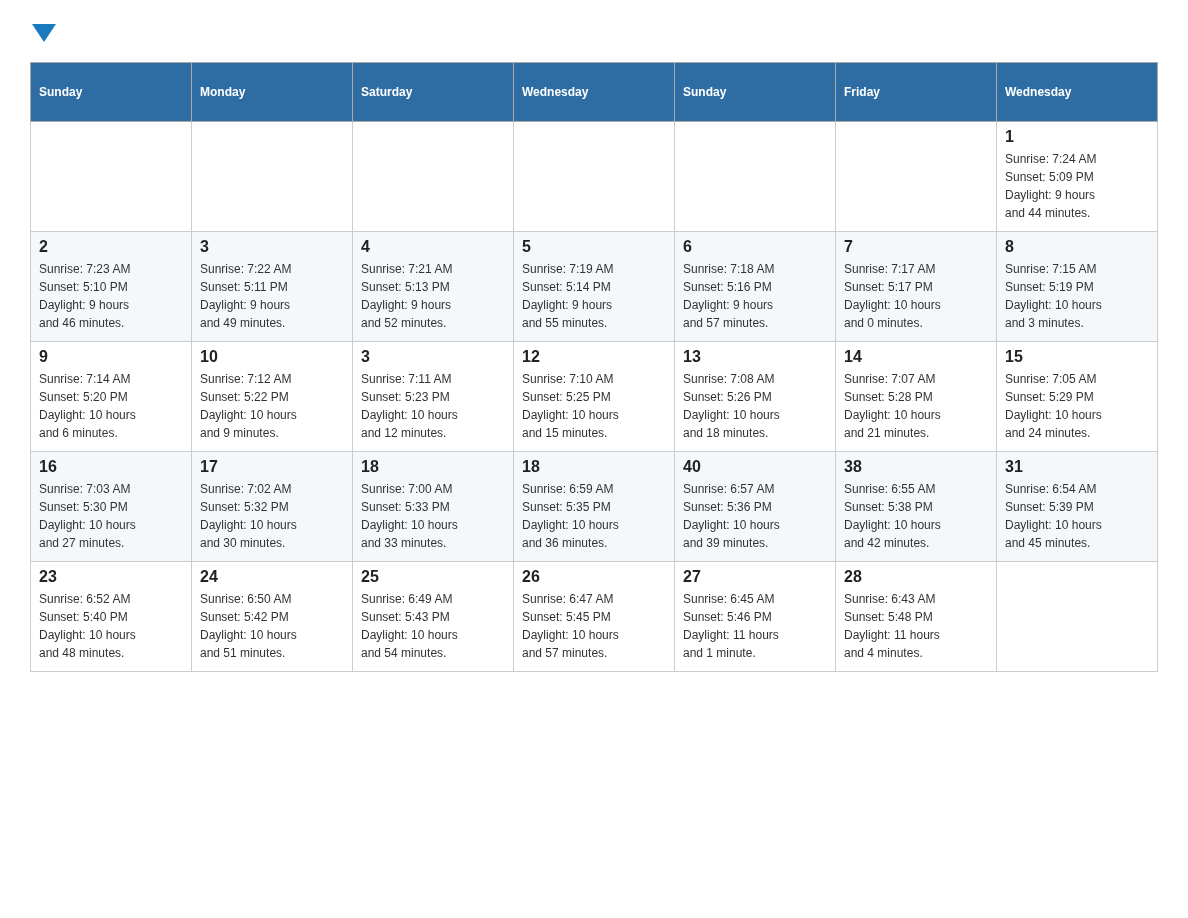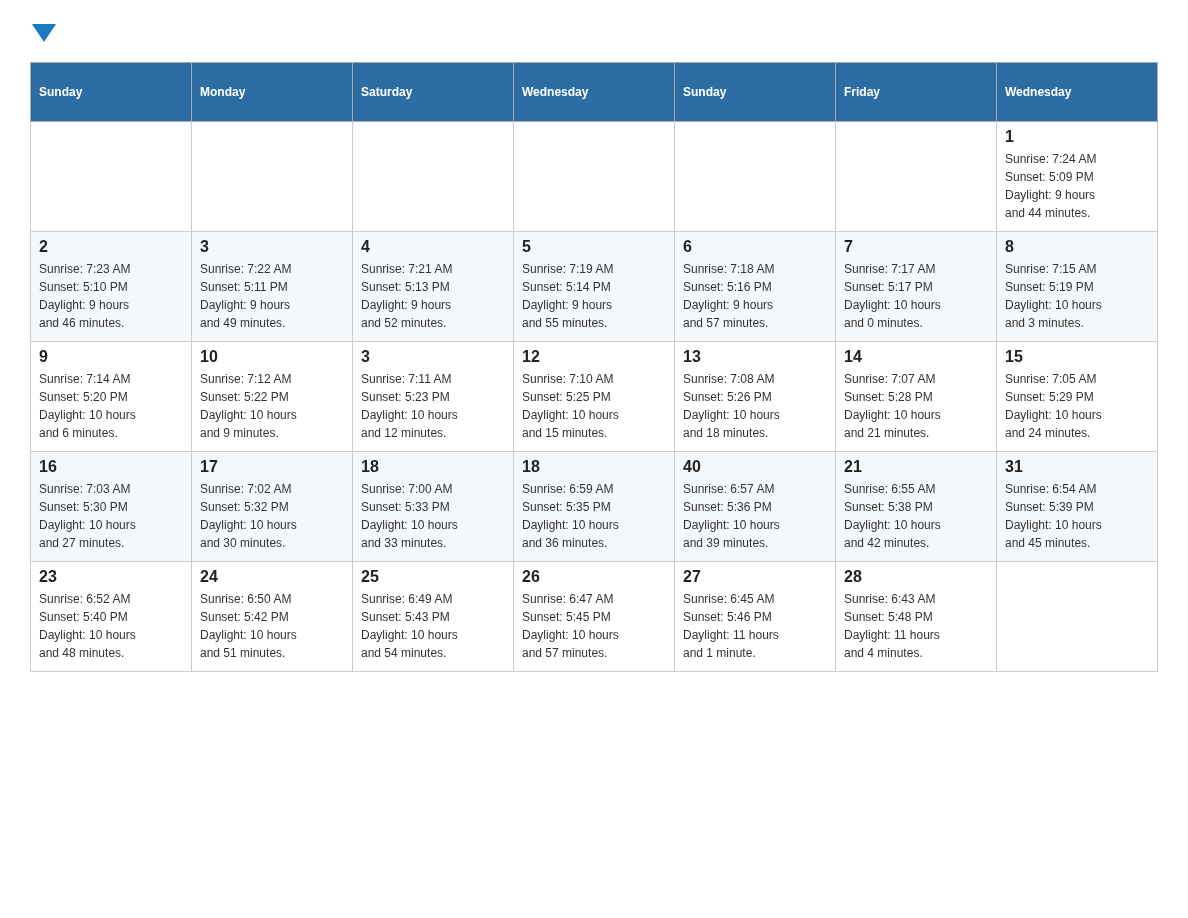--- a/index.html
+++ b/index.html
@@ -219,21 +219,21 @@
         </td>
         <td>
           <span class="day-number">18</span>
           <div class="day-info">Sunrise: 6:59 AM<br>Sunset: 5:35 PM<br>Daylight: 10 hours<br>and 36 minutes.</div>
         </td>
         <td>
           <span class="day-number">40</span>
           <div class="day-info">Sunrise: 6:57 AM<br>Sunset: 5:36 PM<br>Daylight: 10 hours<br>and 39 minutes.</div>
         </td>
         <td>
-          <span class="day-number">21</span>
+          <span class="day-number">38</span>
           <div class="day-info">Sunrise: 6:55 AM<br>Sunset: 5:38 PM<br>Daylight: 10 hours<br>and 42 minutes.</div>
         </td>
         <td>
           <span class="day-number">31</span>
           <div class="day-info">Sunrise: 6:54 AM<br>Sunset: 5:39 PM<br>Daylight: 10 hours<br>and 45 minutes.</div>
         </td>
       </tr>
       <tr>
         <td>
           <span class="day-number">23</span>

